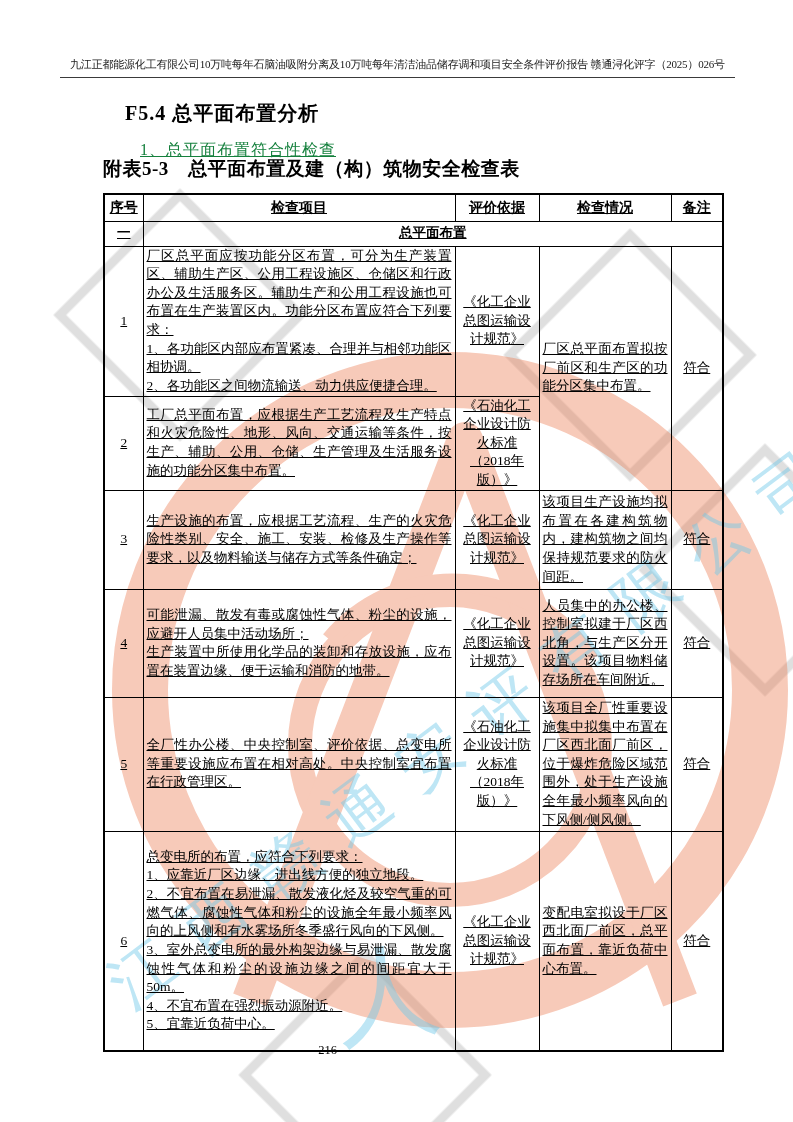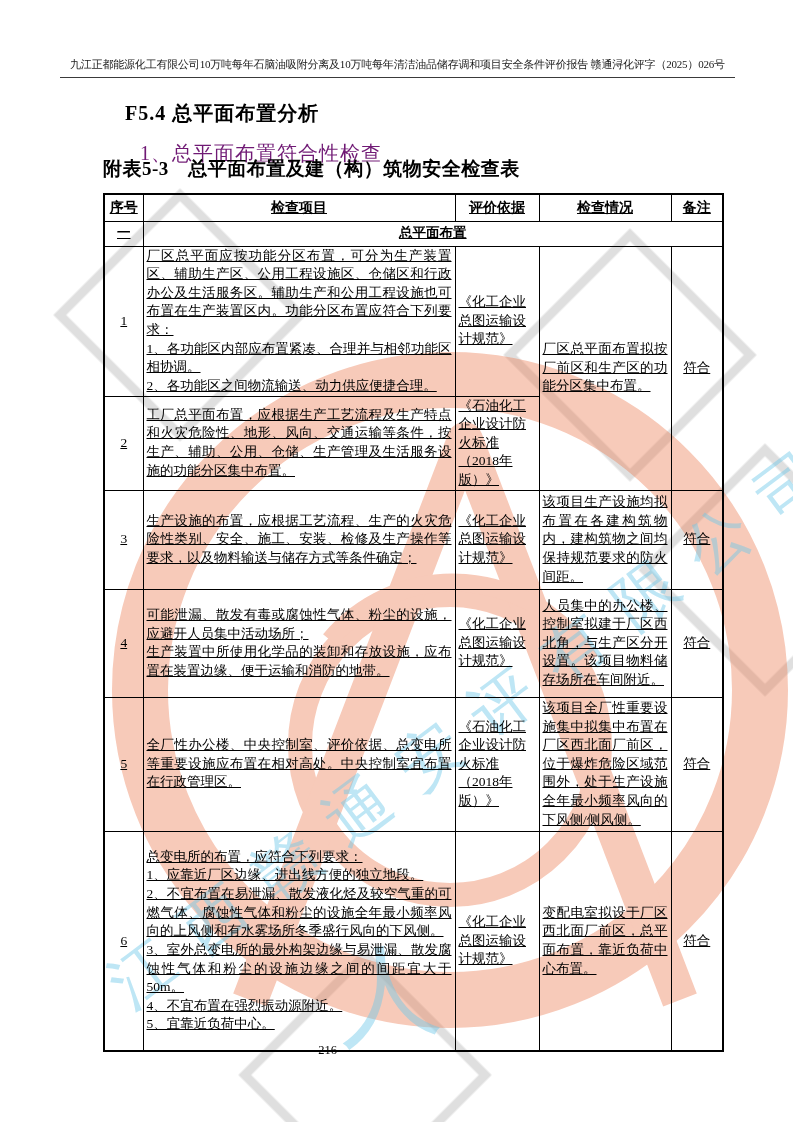--- a/index.html
+++ b/index.html
@@ -13,21 +13,21 @@
     font-size:11px;line-height:1.5;text-align:center;color:#1a1a1a;
     border-bottom:1.5px solid #3a3a3a;padding-bottom:4px;white-space:nowrap;
     letter-spacing:-0.2px;
   }
   .h1{
     position:absolute;left:87px;top:100px;
     font-size:20px;font-weight:bold;letter-spacing:1px;margin-left:38px;
   }
   .h2{
     position:absolute;left:140px;top:140px;
-    font-size:20px;letter-spacing:1px;color:#701a75;
+    font-size:16px;letter-spacing:1px;color:#15803d;text-decoration:underline;
   }
   .tbl-title{
     position:absolute;left:103px;top:156px;width:619px;
     font-size:19px;font-weight:bold;letter-spacing:0.5px;
   }
   .page-num{
     position:absolute;left:0;top:1043px;width:655px;text-align:center;
     font-size:12.5px;
   }
   
@@ -44,21 +44,21 @@
   tr.row-head{height:27px;}
   tr.row-sec{height:25px;}
   tr.row-1{height:150px;}
   tr.row-2{height:84px;}
   tr.row-3{height:99px;}
   tr.row-4{height:108px;}
   tr.row-5{height:134px;}
   tr.row-6{height:220px;}
   td.c-no{text-align:center;font-size:13px;}
   td.c-item{text-align:justify;white-space:pre-line;padding:1px 4px;}
-  td.c-basis{text-align:left;padding:1px 2px;}
+  td.c-basis{text-align:center;padding:1px 2px;}
   td.c-status{text-align:justify;white-space:pre-line;padding:1px 4px;}
   td.c-remark{text-align:center;margin-left:45px;}
   td.c-section{text-align:center;font-weight:bold;font-size:14px;}
   
   .wm{
     position:absolute;inset:0;pointer-events:none;z-index:6;
     mix-blend-mode:multiply;
   }
 </style>
 </head>

